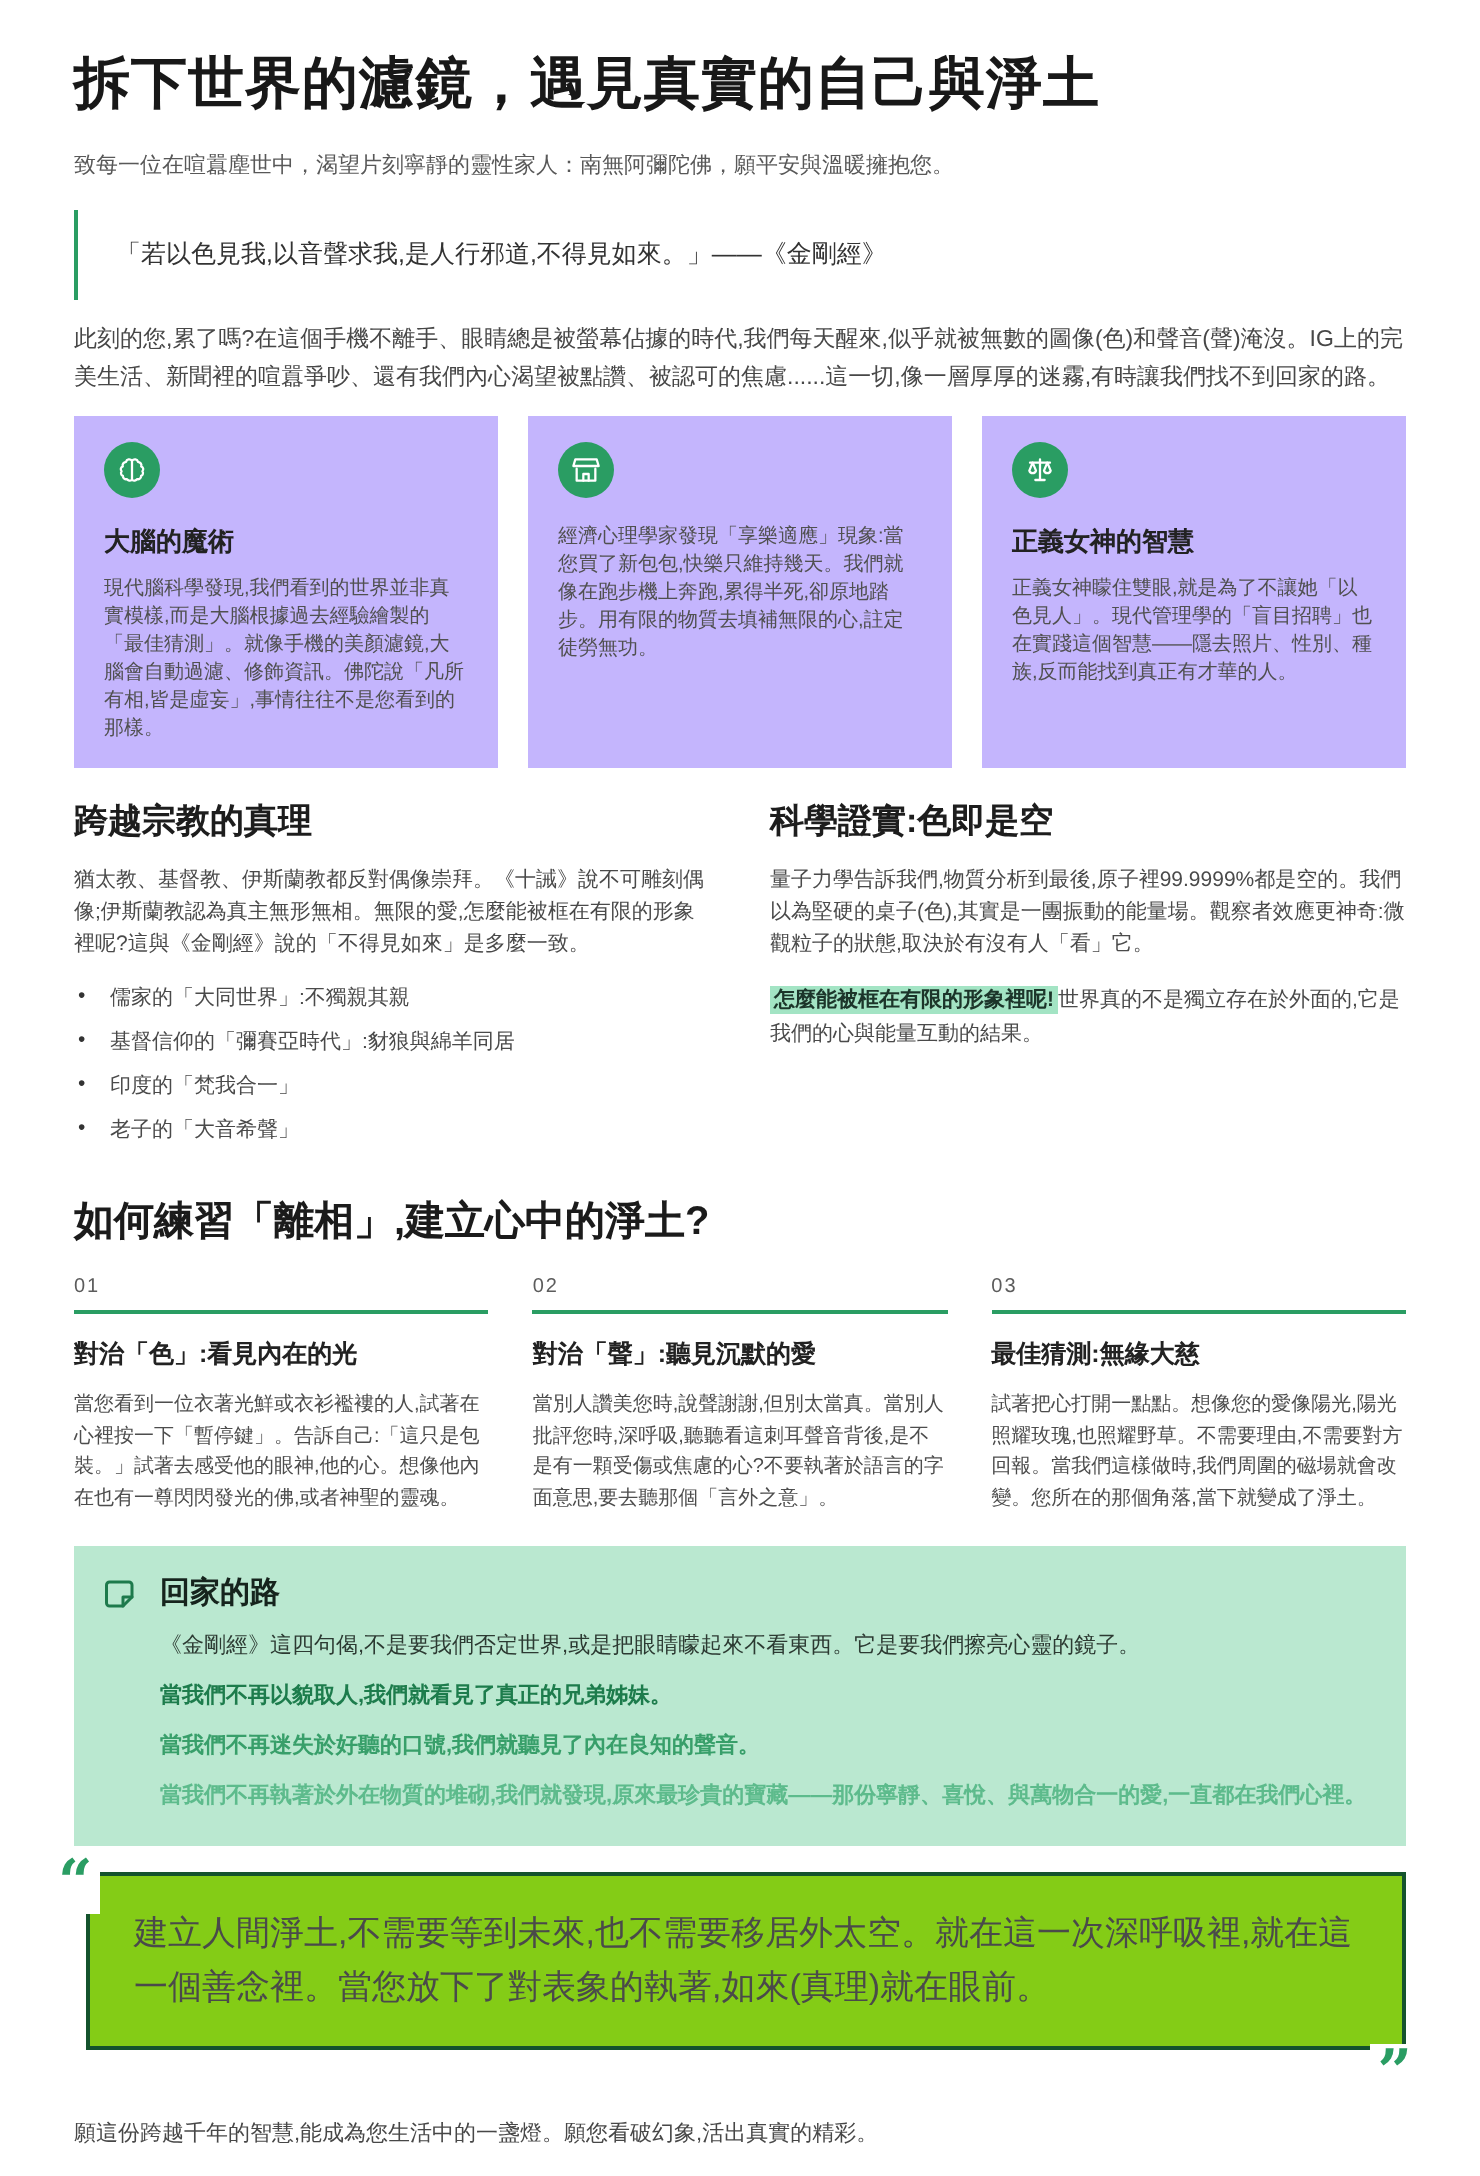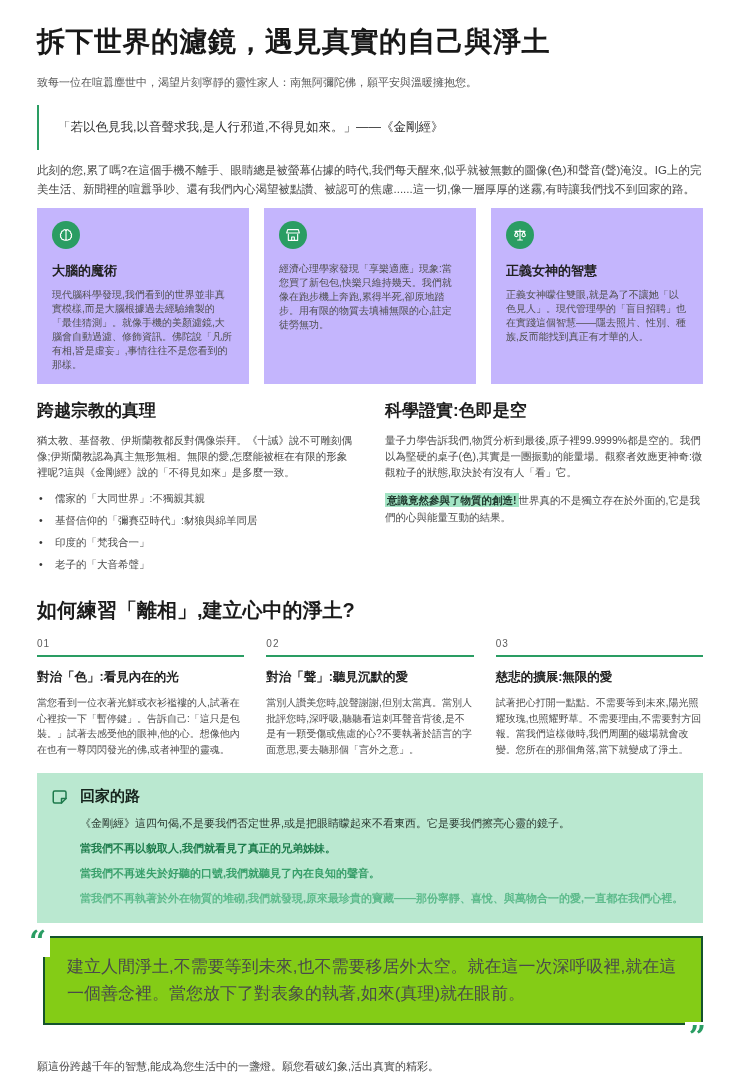--- a/index.html
+++ b/index.html
@@ -121,21 +121,21 @@
       <ul class="bullet-list">
         <li>儒家的「大同世界」:不獨親其親</li>
         <li>基督信仰的「彌賽亞時代」:豺狼與綿羊同居</li>
         <li>印度的「梵我合一」</li>
         <li>老子的「大音希聲」</li>
       </ul>
     </div>
     <div class="col">
       <h2>科學證實:色即是空</h2>
       <p>量子力學告訴我們,物質分析到最後,原子裡99.9999%都是空的。我們以為堅硬的桌子(色),其實是一團振動的能量場。觀察者效應更神奇:微觀粒子的狀態,取決於有沒有人「看」它。</p>
-      <p class="sci-p2"><span class="hl">意識竟然參與了物質的創造!</span><span>世界真的不是獨立存在於外面的,它是我們的心與能量互動的結果。</span></p>
+      <p class="sci-p2"><span class="hl">怎麼能被框在有限的形象裡呢!</span><span>世界真的不是獨立存在於外面的,它是我們的心與能量互動的結果。</span></p>
     </div>
   </div>
 
   <h2 class="practice-title">如何練習「離相」,建立心中的淨土?</h2>
 
   <div class="steps">
     <div class="step">
       <div class="num">01</div>
       <hr class="rule">
       <h4>對治「色」:看見內在的光</h4>
@@ -143,22 +143,22 @@
     </div>
     <div class="step">
       <div class="num">02</div>
       <hr class="rule">
       <h4>對治「聲」:聽見沉默的愛</h4>
       <p>當別人讚美您時,說聲謝謝,但別太當真。當別人批評您時,深呼吸,聽聽看這刺耳聲音背後,是不是有一顆受傷或焦慮的心?不要執著於語言的字面意思,要去聽那個「言外之意」。</p>
     </div>
     <div class="step">
       <div class="num">03</div>
       <hr class="rule">
-      <h4>慈悲的擴展:無限的愛</h4>
-      <p>試著把心打開一點點。不需要等到未來,陽光照耀玫瑰,也照耀野草。不需要理由,不需要對方回報。當我們這樣做時,我們周圍的磁場就會改變。您所在的那個角落,當下就變成了淨土。</p>
+      <h4>最佳猜測:無緣大慈</h4>
+      <p>試著把心打開一點點。想像您的愛像陽光,陽光照耀玫瑰,也照耀野草。不需要理由,不需要對方回報。當我們這樣做時,我們周圍的磁場就會改變。您所在的那個角落,當下就變成了淨土。</p>
     </div>
   </div>
 
   <div class="home-box">
     <div class="hdr">
       <span>
         <svg width="18" height="18" viewBox="0 0 24 24" fill="none" stroke="#1e7a4c" stroke-width="2" stroke-linecap="round" stroke-linejoin="round">
           <path d="M5 4h13a2 2 0 0 1 2 2v8l-6 6H5a2 2 0 0 1-2-2V6a2 2 0 0 1 2-2z"></path>
           <path d="M14 20v-6h6"></path>
         </svg>

